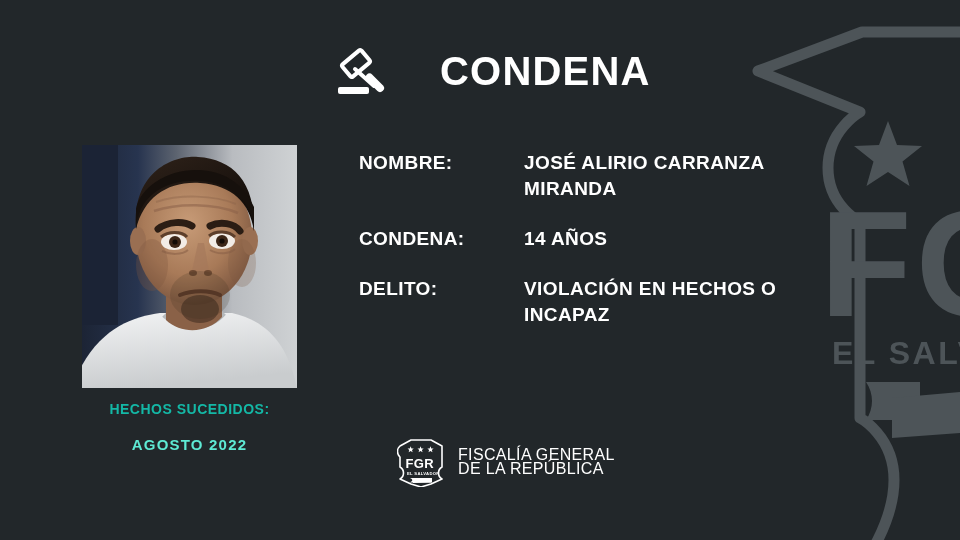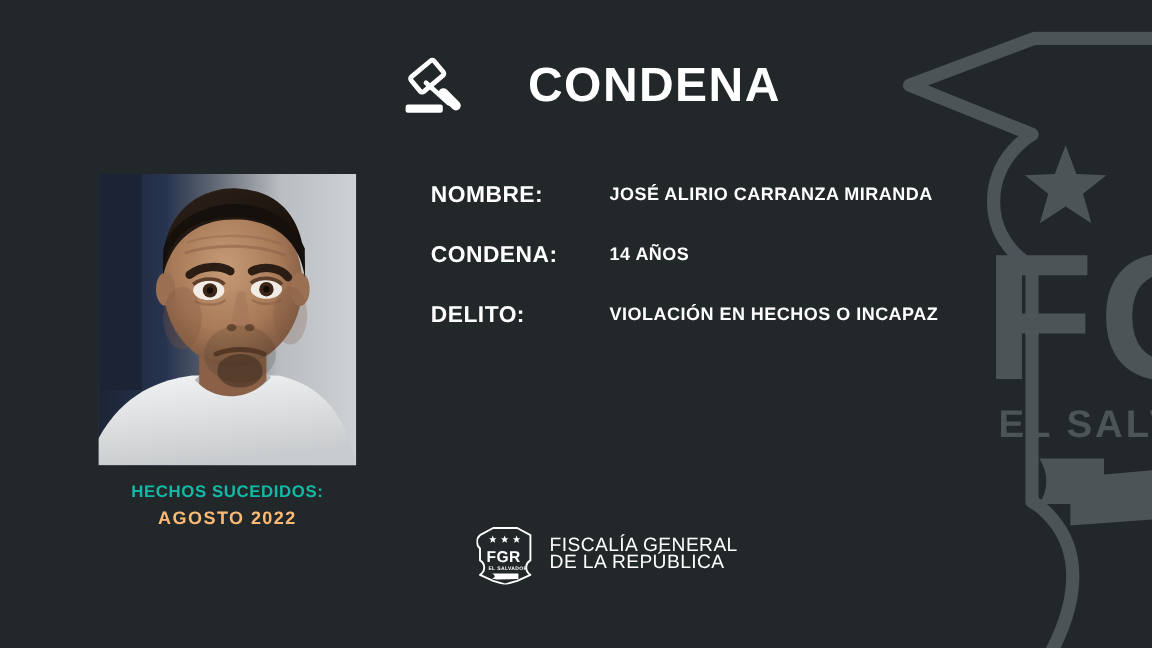--- a/index.html
+++ b/index.html
@@ -36,34 +36,34 @@
     line-height:1;
     white-space:nowrap;
     margin-left:32px;
   }
 
   
   .details{
     position:absolute;left:359px;top:150px;
     width:470px;
   }
-  .row{display:flex;align-items:flex-start;margin-bottom:24px;}
+  .row{display:flex;align-items:flex-start;margin-bottom:24px;gap:16px;}
   .row:last-child{margin-bottom:3px;}
   .row-label{
     flex:0 0 149px;
     color:#ffffff;
     font-size:19px;
     font-weight:bold;
     letter-spacing:0.4px;
     line-height:26px;
     white-space:nowrap;
   }
   .row-value{
     color:#ffffff;
-    font-size:15px;
+    font-size:19px;
     font-weight:bold;
     letter-spacing:0.4px;
     line-height:26px;
     max-width:300px;
   }
 
   
   .photo{
     position:absolute;left:82px;top:145px;
     width:215px;height:243px;
@@ -75,22 +75,22 @@
   
   .caption{
     position:absolute;left:22px;top:398px;
     width:335px;text-align:center;
   }
   .caption-title{
     color:#14b8a6;font-size:14px;font-weight:bold;
     letter-spacing:0.5px;line-height:22px;
   }
   .caption-sub{
-    color:#fdba74;font-size:15px;font-weight:bold;
-    letter-spacing:1.2px;line-height:22px;margin-top:2px;
+    color:#5eead4;font-size:15px;font-weight:bold;
+    letter-spacing:1.2px;line-height:22px;margin-top:14px;
   }
 
   
   .footer{
     position:absolute;left:397px;top:437px;
     display:flex;align-items:center;gap:13px;
   }
   .footer-logo{width:48px;height:50px;flex:0 0 auto;}
   .footer-logo svg{display:block;}
   .footer-text{

